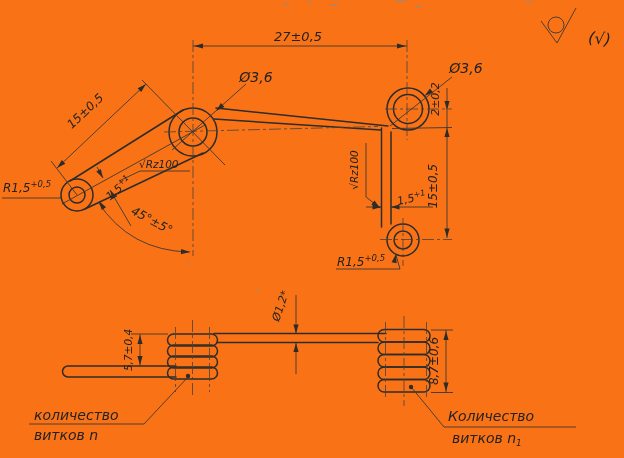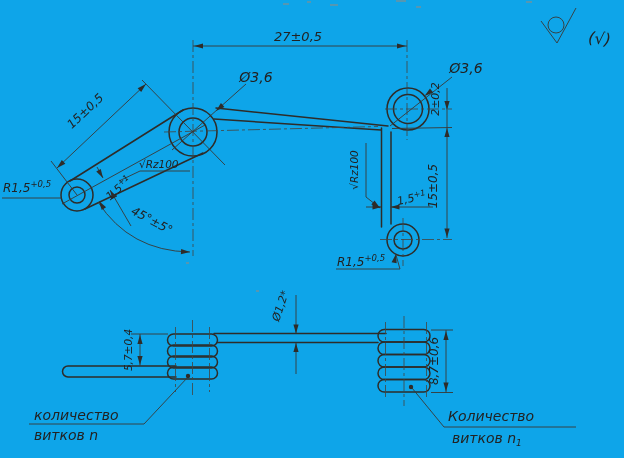--- a/index.html
+++ b/index.html
@@ -1,16 +1,16 @@
 <!DOCTYPE html>
 <html><head>
 <meta charset="utf-8">
 <style>
   html,body{margin:0;padding:0;background:#f6f5f1;}
-  .sheet{width:624px;height:458px;background:#0ea5e9;position:relative;overflow:hidden;}
+  .sheet{width:624px;height:458px;background:#f97316;position:relative;overflow:hidden;}
   svg{display:block;}
   .t{font-family:"DejaVu Sans",sans-serif;font-style:italic;fill:#222;}
   .wire{stroke:#2e2c29;stroke-width:1.5;fill:none;stroke-linecap:round;}
   .thin{stroke:#3a3834;stroke-width:0.9;fill:none;}
   .cl{stroke:#45423d;stroke-width:0.8;fill:none;stroke-dasharray:12 3 3 3;}
   .arr{fill:#2e2c29;}
   .speck{fill:#8f8c85;opacity:.55;}
 </style>
 </head>
 <body>

